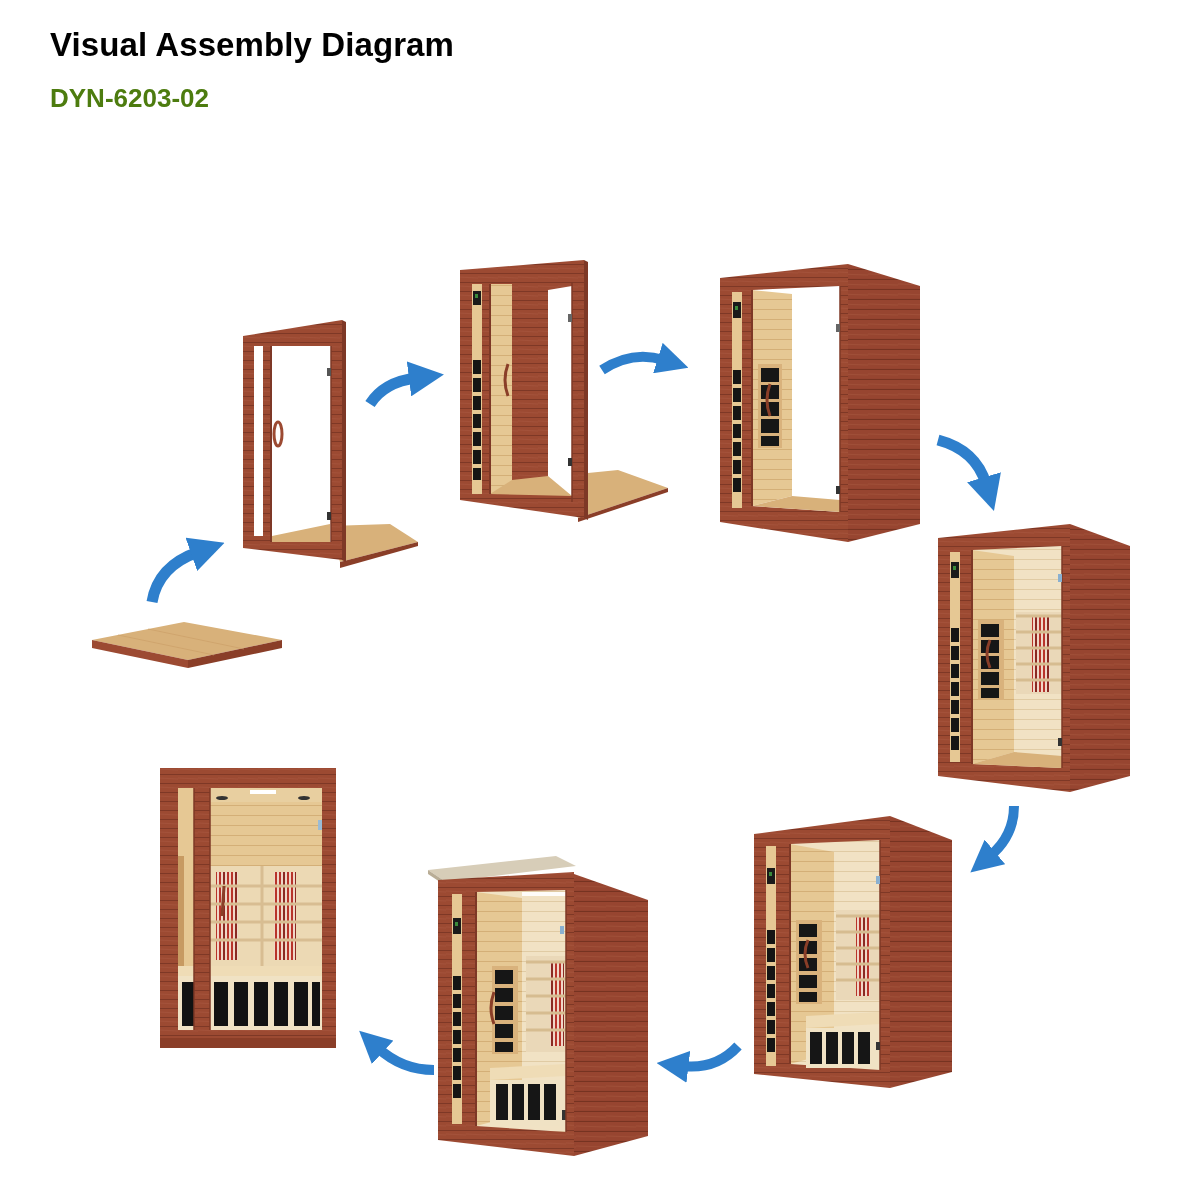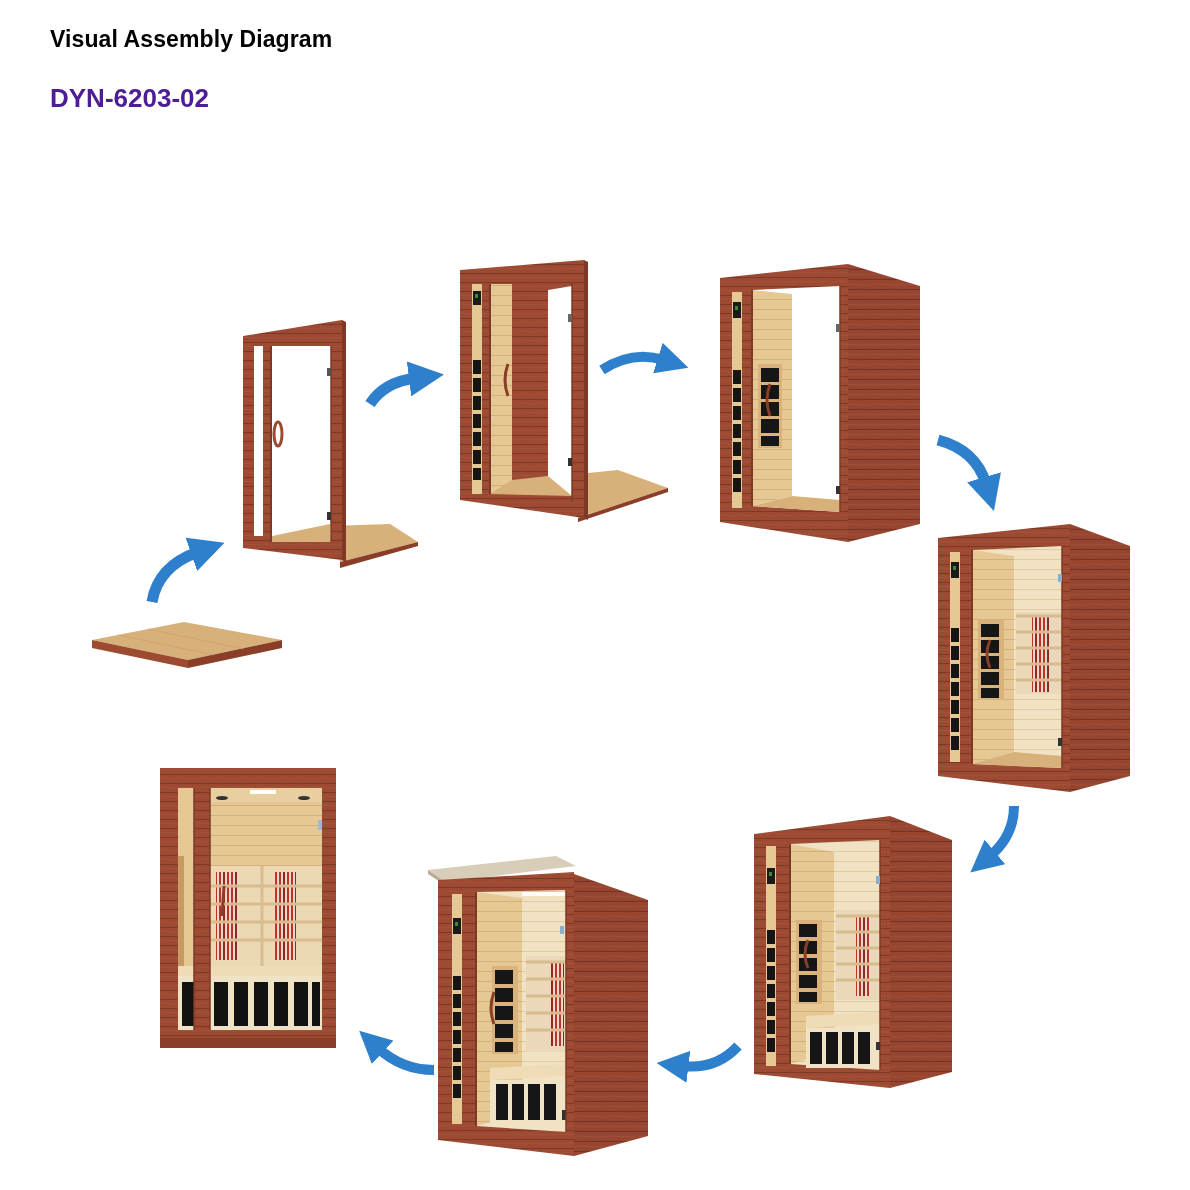--- a/index.html
+++ b/index.html
@@ -1,18 +1,18 @@
 <!DOCTYPE html>
 <html><head>
 <meta charset="utf-8">
 <style>
   html, body { margin:0; padding:0; background:#ffffff; }
   body { width:1190px; height:1190px; position:relative; overflow:hidden; font-family:"Liberation Sans", sans-serif; }
-  .title { position:absolute; left:50px; top:26px; font-size:23px; font-weight:bold; color:#000; letter-spacing:0.1px; }
-  .subtitle { position:absolute; left:50px; top:83px; font-size:26px; font-weight:bold; color:#4c1d95; }
+  .title { position:absolute; left:50px; top:26px; font-size:33px; font-weight:bold; color:#000; letter-spacing:0.1px; }
+  .subtitle { position:absolute; left:50px; top:83px; font-size:26px; font-weight:bold; color:#4d7c0f; }
   .stage { position:absolute; }
   svg { display:block; overflow:visible; }
   .arrow { position:absolute; }
 </style>
 </head>
 <body>
 
 <div class="title">Visual Assembly Diagram</div>
 <div class="subtitle">DYN-6203-02</div>
 

